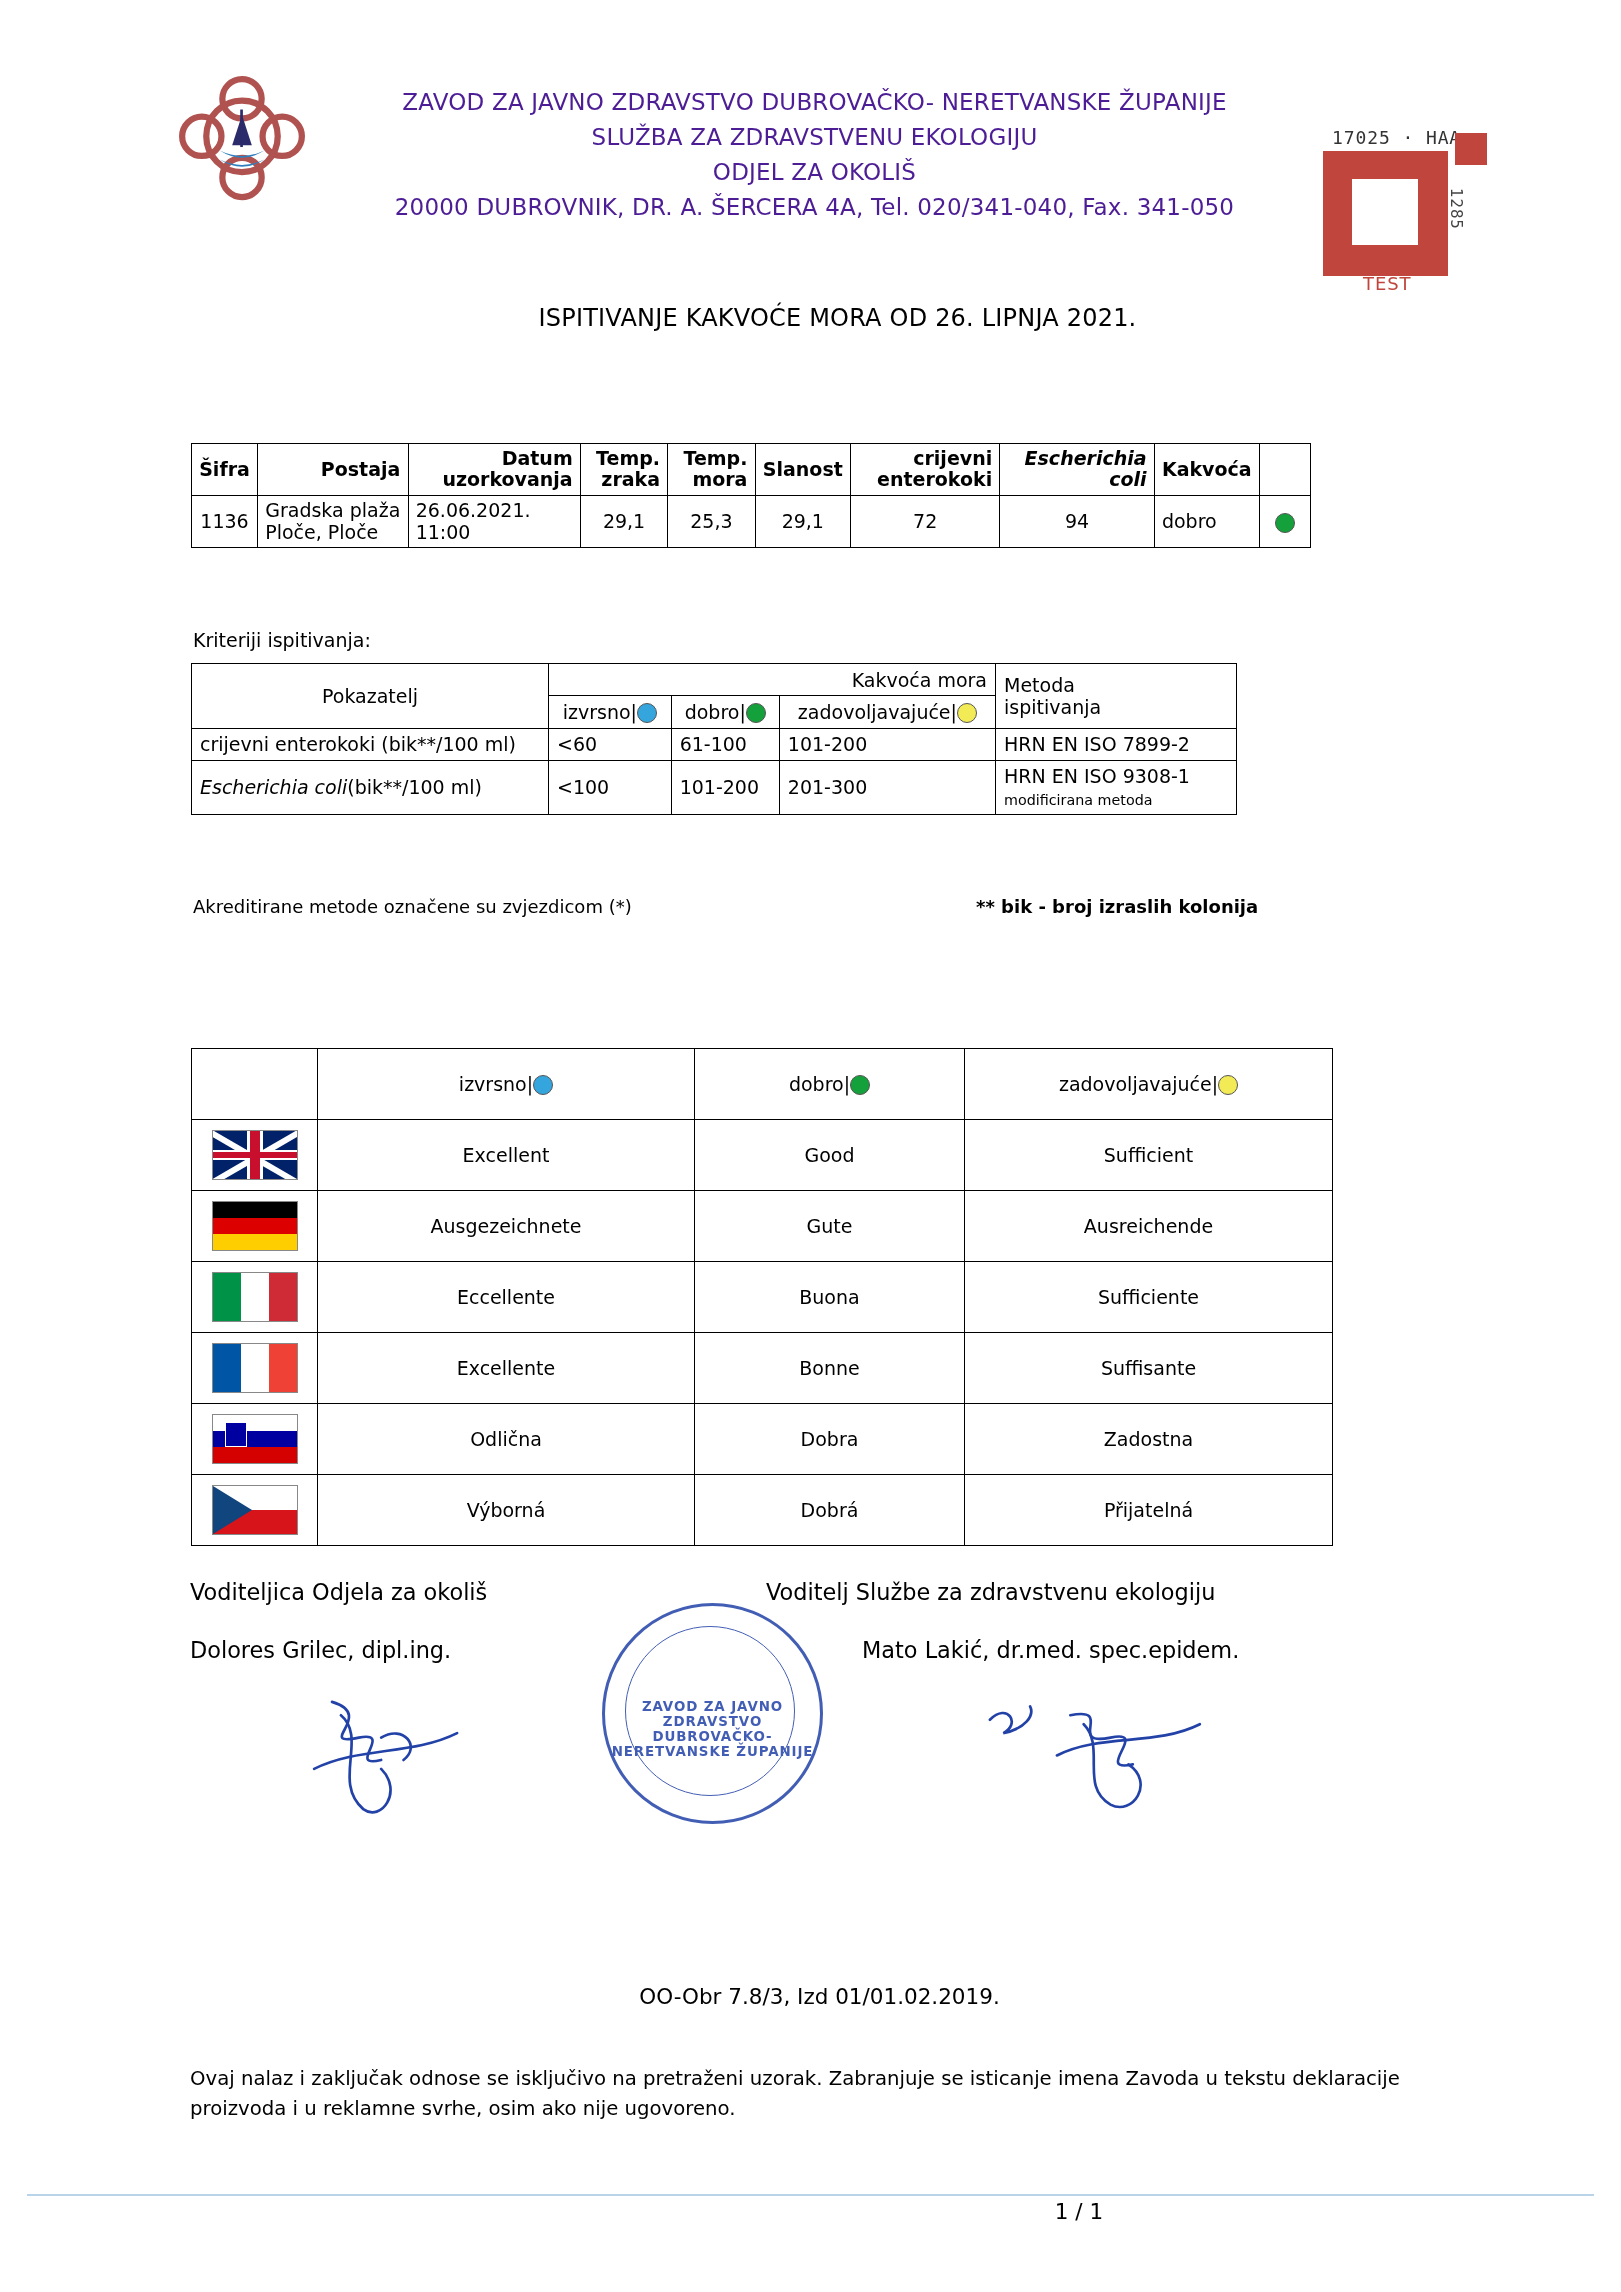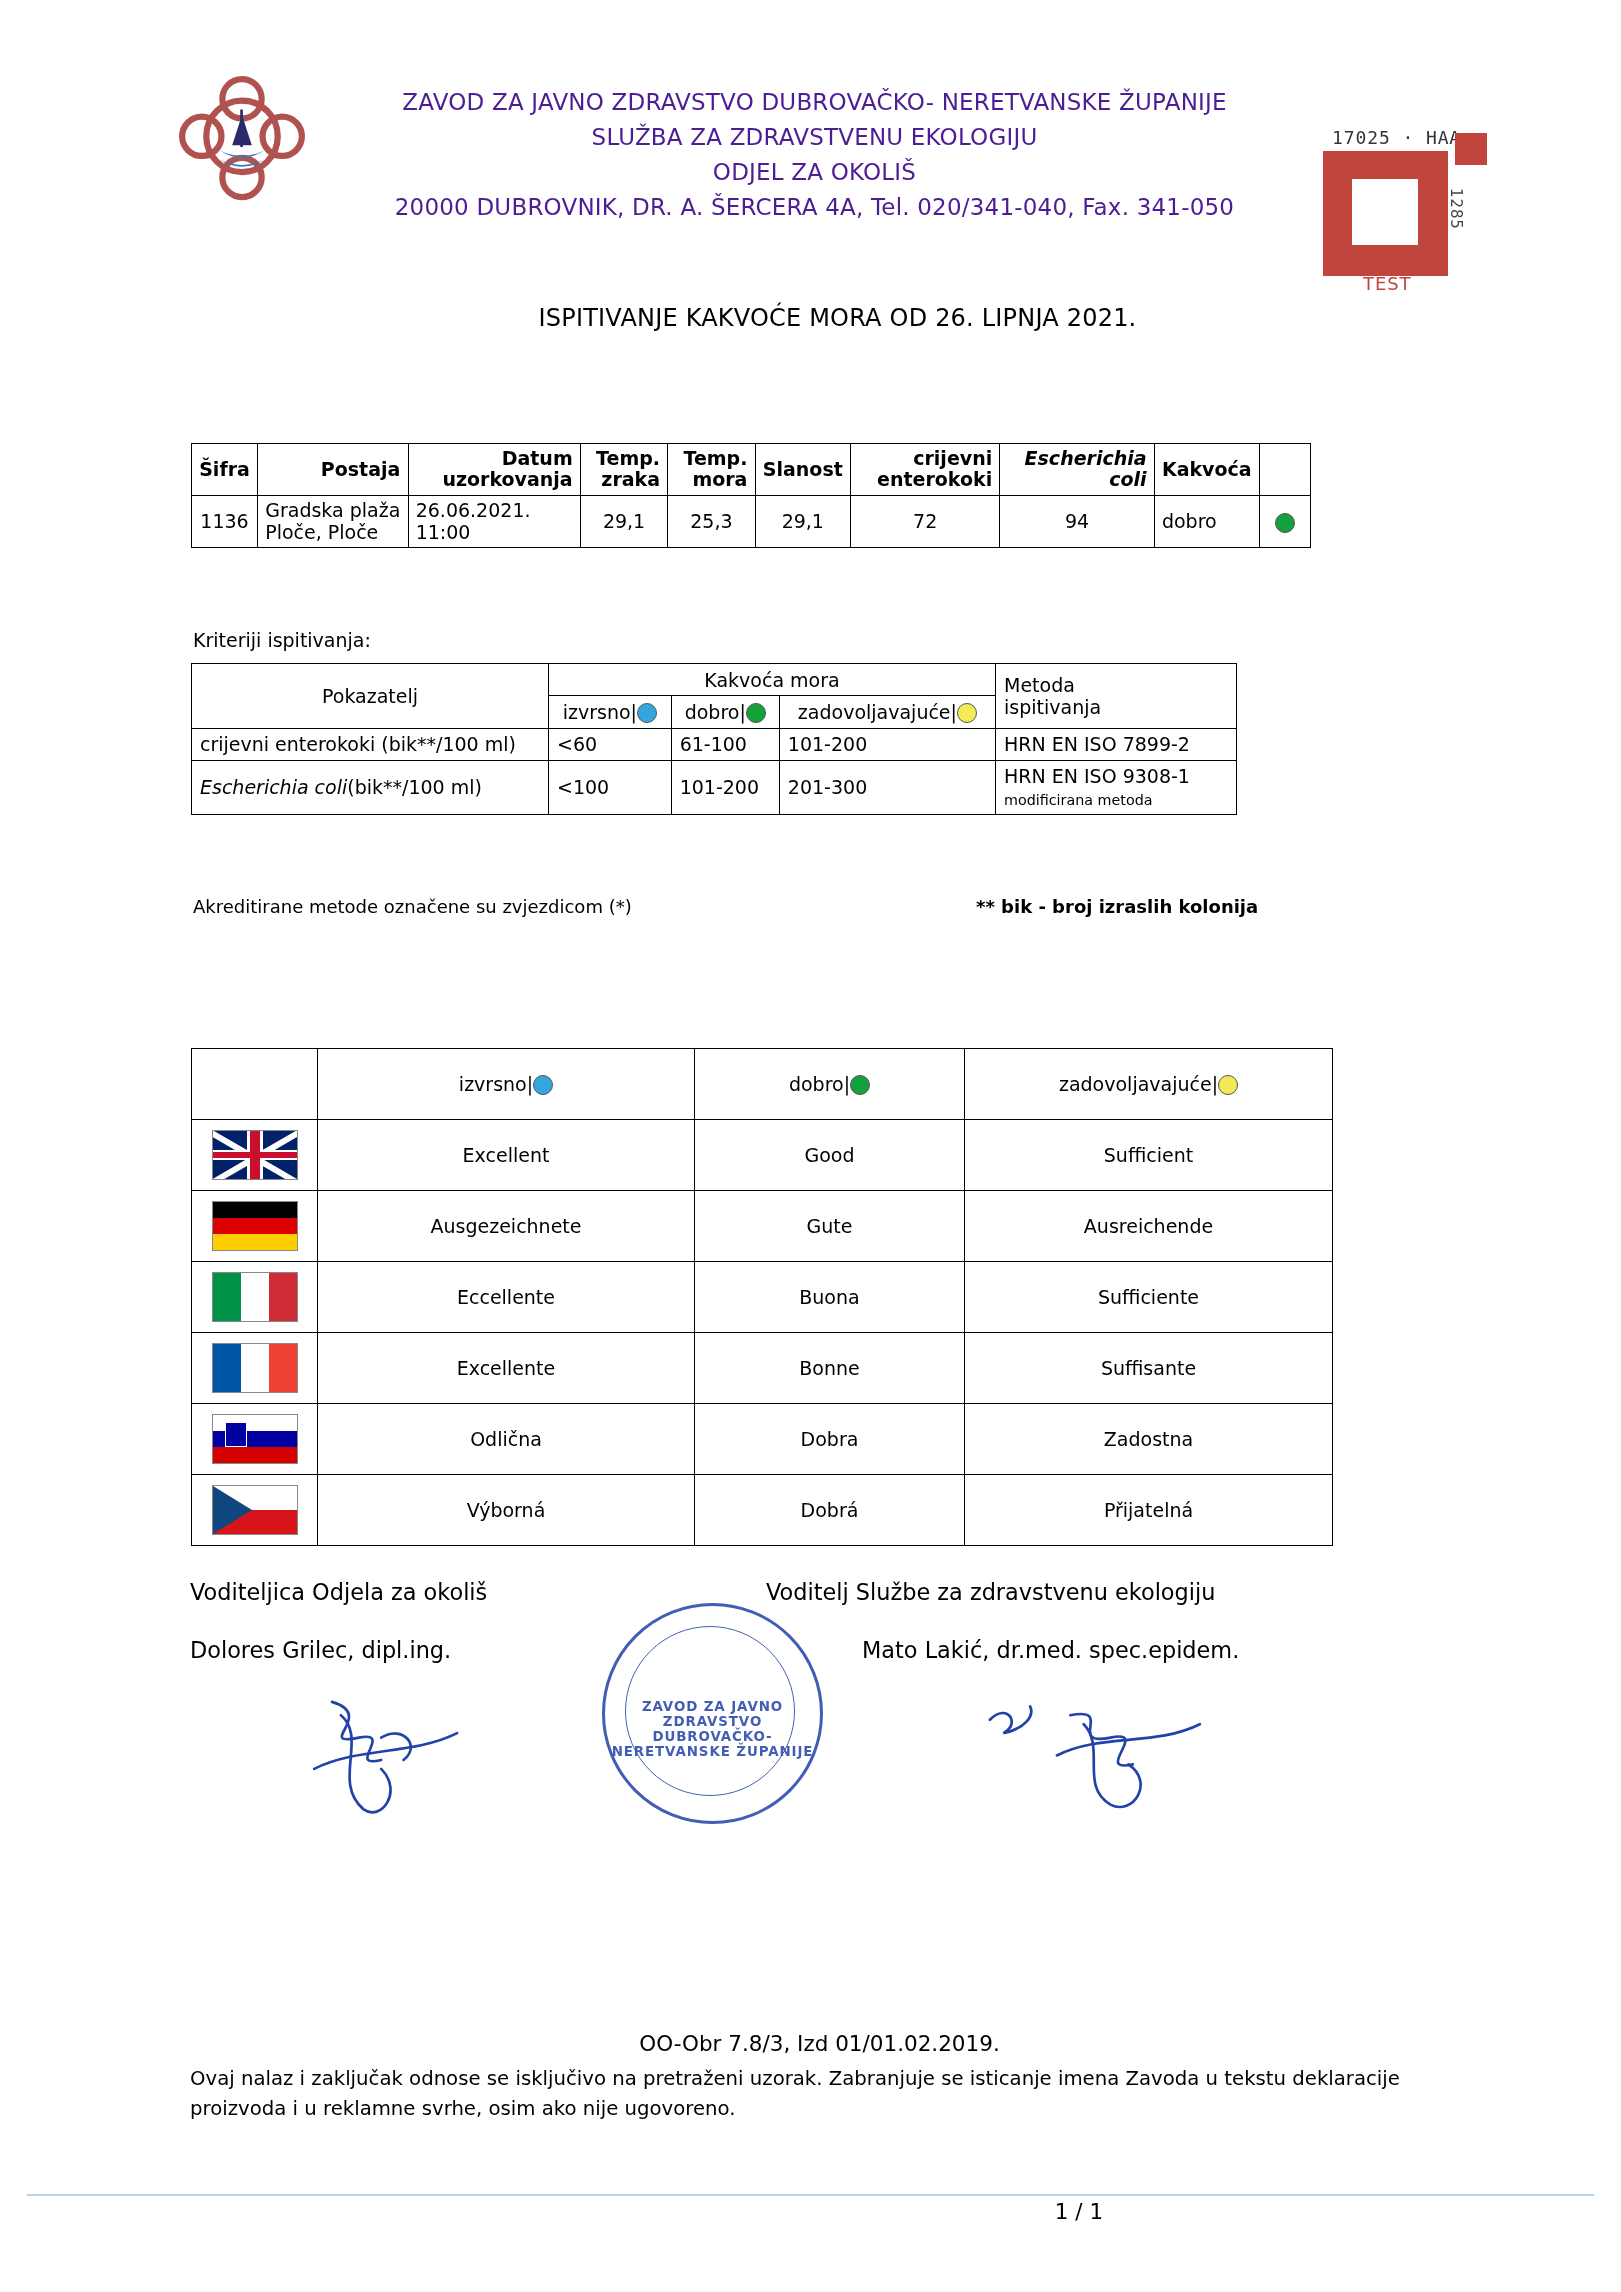--- a/index.html
+++ b/index.html
@@ -170,21 +170,21 @@
     border-collapse: collapse;
     font-size: 19px;
   }
   .criteria-table td, .criteria-table th {
     border: 1.8px solid #000;
     padding: 4.5px 8px;
     vertical-align: middle;
   }
   .c-center { text-align: center; }
   .c-sub { font-size: 14.3px; }
-  .kv-head { text-align: center; padding-left: 9px; margin-top: 16px; }
+  .kv-head { text-align: right; padding-left: 9px; margin-top: 16px; }
   .note-left {
     position: absolute;
     left: 193px;
     top: 896px;
     font-size: 18px;
   }
   .note-right {
     position: absolute;
     left: 976px;
     top: 896px;
@@ -315,21 +315,20 @@
 
   
   .form-code {
     position: absolute;
     left: 0; top: 1984px;
     width: 1621px;
     text-align: center;
     font-size: 21.5px;
     padding-left: 18px;
     box-sizing: border-box;
-    margin-top: 47px;
   }
   .disclaimer {
     position: absolute;
     left: 190px;
     top: 2064px;
     width: 1254px;
     font-size: 19.7px;
     line-height: 1.5;
   }
   .footer-rule {

